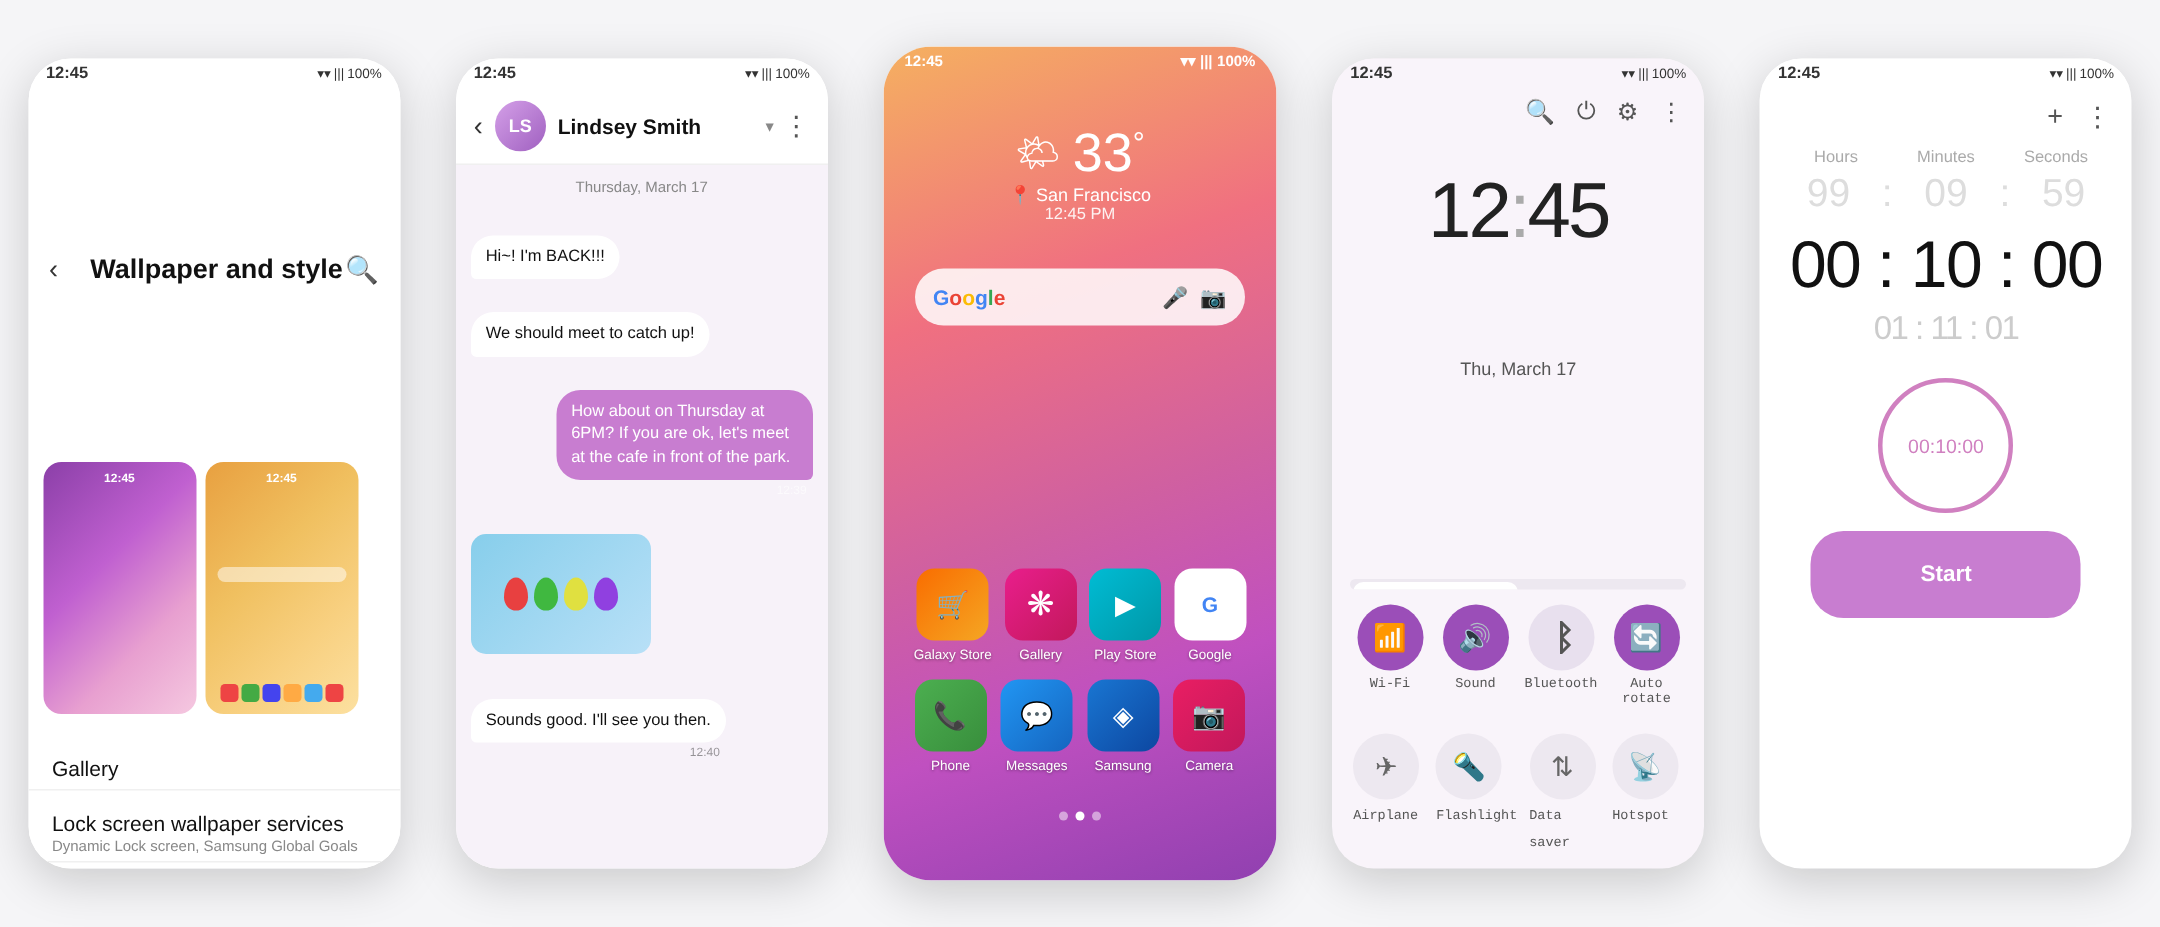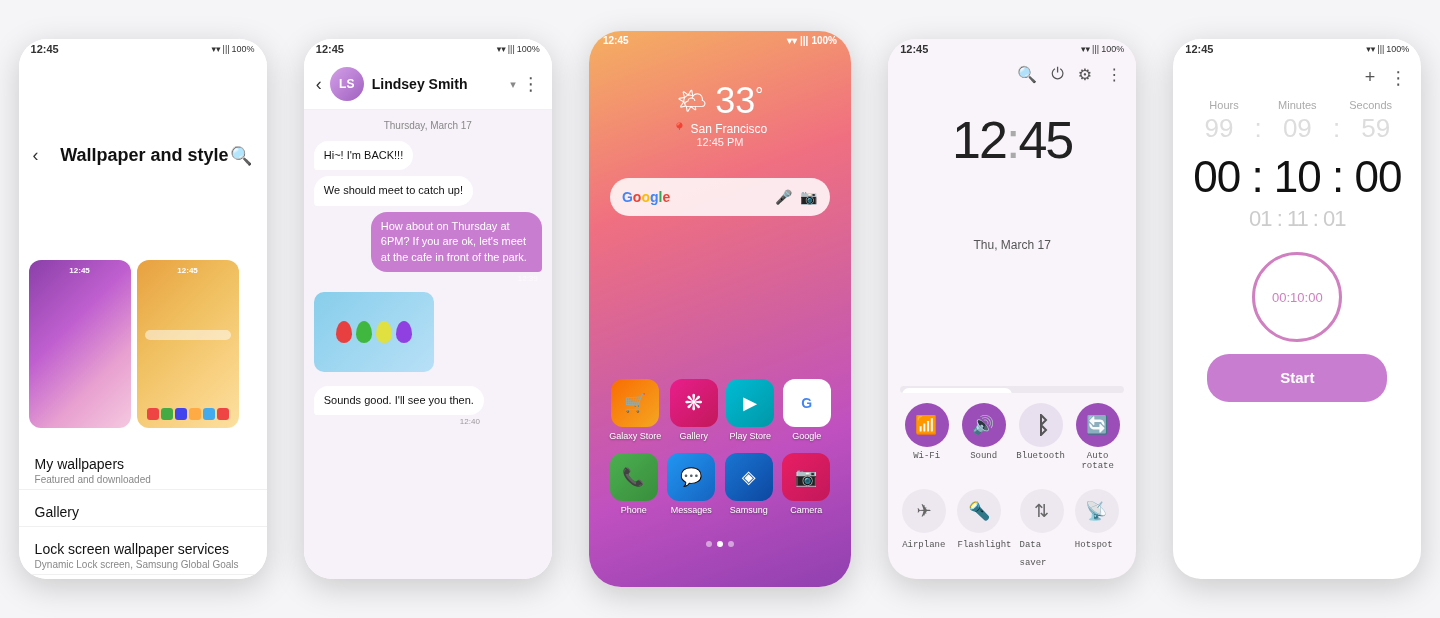--- a/index.html
+++ b/index.html
@@ -168,21 +168,21 @@
     }
     .phone2 .more-icon { font-size: 18px; color: #555; }
 
     .chat-area {
       flex: 1;
       background: #f7f2f9;
       padding: 10px 10px;
       overflow: hidden;
       display: flex;
       flex-direction: column;
-      gap: 6px;
+      gap: 22px;
     }
     .chat-date {
       text-align: center;
       font-size: 10px;
       color: #888;
       margin-bottom: 4px;
     }
     .bubble {
       max-width: 75%;
       padding: 7px 10px;
@@ -475,21 +475,21 @@
       border: 3px solid #d080c0;
       display: flex; align-items: center; justify-content: center;
       font-size: 13px;
       color: #d080c0;
       font-weight: 500;
     }
     .timer-start-btn {
       margin: 0 auto;
       display: block;
       width: 180px;
-      height: 48px;
+      height: 58px;
       border-radius: 22px;
       background: #c87dd0;
       color: #fff;
       font-size: 15px;
       font-weight: 600;
       border: none;
       cursor: pointer;
       text-align: center;
       line-height: 44px;
     }
@@ -532,24 +532,20 @@
         <div class="mini-app-dot" style="background:#4a4;"></div>
         <div class="mini-app-dot" style="background:#44e;"></div>
         <div class="mini-app-dot" style="background:#fa4;"></div>
         <div class="mini-app-dot" style="background:#4ae;"></div>
         <div class="mini-app-dot" style="background:#e44;"></div>
       </div>
     </div>
   </div>
   <div class="menu-list">
     <div class="menu-item">
-      <div class="item-title">My wallpapers</div>
-      <div class="item-sub">Featured and downloaded</div>
-    </div>
-    <div class="menu-item">
       <div class="item-title">Gallery</div>
     </div>
     <div class="menu-item">
       <div class="item-title">Lock screen wallpaper services</div>
       <div class="item-sub">Dynamic Lock screen, Samsung Global Goals</div>
     </div>
   </div>
 </div>
 
 <div class="phone-frame phone2">

